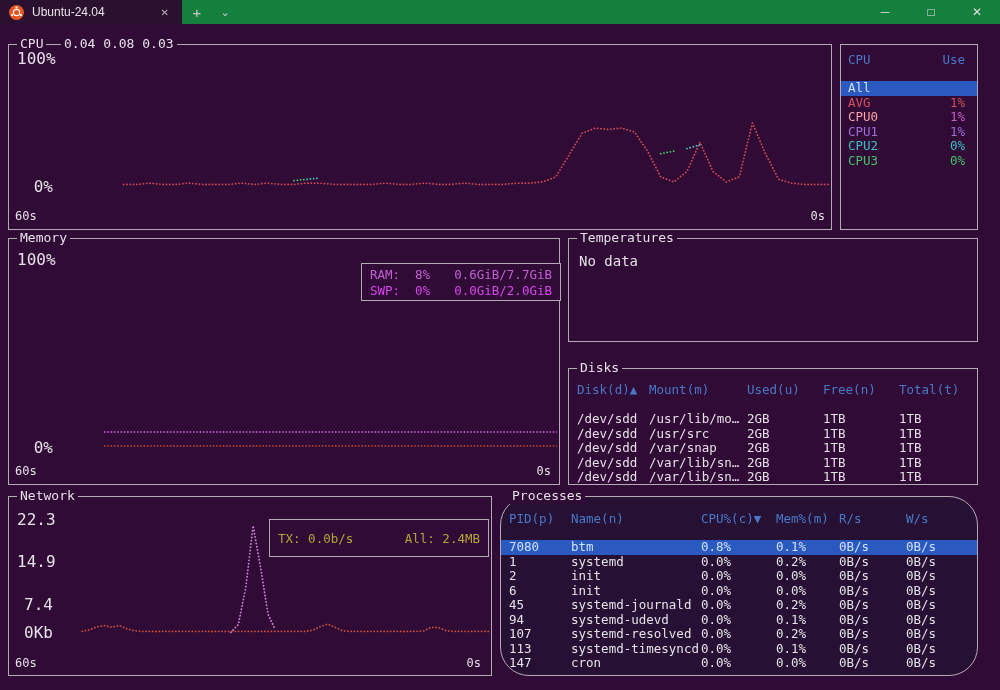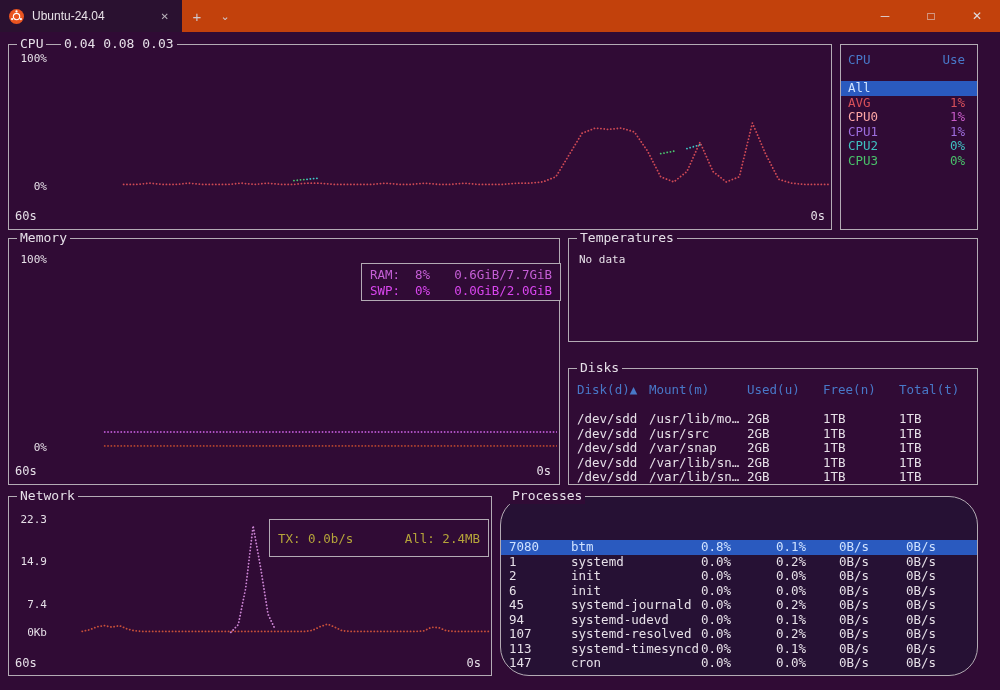--- a/index.html
+++ b/index.html
@@ -1,39 +1,39 @@
 <!DOCTYPE html>
 <html><head>
 <meta charset="utf-8">
 <style>
   * { box-sizing: border-box; margin: 0; padding: 0; }
   html,body { width:1000px; height:690px; }
   body { background:#300b35; overflow:hidden; position:relative; }
 
   
-  .titlebar { position:absolute; top:0; left:0; right:0; height:32px; background:#c2410c;
+  .titlebar { position:absolute; top:0; left:0; right:0; height:24px; background:#15803d;
               display:flex; align-items:stretch; font-family:"Liberation Sans",sans-serif; }
   .tab { display:flex; align-items:center; gap:8px; width:182px; padding:0 9px;
          background:#2a1130; color:#e8e2e8; font-size:12px; }
   .tab-title { flex:1; white-space:nowrap; overflow:hidden; }
   .tab-close { color:#b9b2ba; font-size:10px; padding:2px 4px; }
   .tbtn { display:flex; align-items:center; justify-content:center; width:30px; color:#cfc8cf; font-size:15px; }
   .tbtn.drop { width:26px; font-size:11px; }
   .tb-space { flex:1; }
   .winbtn { display:flex; align-items:center; justify-content:center; width:46px; color:#e0dce0; font-size:12px; }
 
   
   .term { position:absolute; top:32px; left:0; width:1000px; height:658px; background:#300b35;
           font-family:"DejaVu Sans Mono",monospace; color:#e6e0e8; font-size:12.5px; }
 
   .panel { position:absolute; border:1px solid #b3abb4; }
   .panel.proc { background:#261134;border-radius:29px; }
   .ptitle { position:absolute; top:-9px; background:#300b35; padding:0 3px; font-size:13px;
             line-height:16px; white-space:nowrap; z-index:2; }
-  .ylab { position:absolute; left:2px; width:36px; text-align:right; font-size:11px; line-height:14px; }
+  .ylab { position:absolute; left:8px; width:36px; text-align:right; font-size:16px; line-height:14px; }
   .xlab { position:absolute; font-size:12px; line-height:14px; }
   .chart { position:absolute; }
 
   .lbox { position:absolute; border:1px solid #b3abb4; background:#300b35; padding:3px 8px;
           display:flex; flex-direction:column; justify-content:center; gap:1px; z-index:1; }
   .lrow { display:flex; font-size:12.5px; line-height:15px; white-space:pre; }
   .lrow .ll { width:46px; }
   .lrow .lp { width:40px; }
   .net-legend .lrow { justify-content:space-between; }
 
@@ -42,21 +42,21 @@
   .t-rows { position:absolute; left:0; right:0; }
   .t-row.selected { background:#2a5abf; }
   .t-row.selected .t-cell { color:#cfe2ff !important; }
   .t-cell { overflow:hidden; white-space:pre; }
 
   .disks-grid  { grid-template-columns:72px 98px 76px 76px 1fr; padding-left:8px; }
   .proc-grid   { grid-template-columns:62px 130px 75px 63px 67px 1fr; padding-left:8px; }
   .legend-grid { grid-template-columns:1fr 38px; padding:0 12px 0 7px; }
   .legend-grid .t-cell:last-child { text-align:right; }
 
-  .nodata { position:absolute; font-size:11px; }
+  .nodata { position:absolute; font-size:14px; }
 </style>
 </head>
 <body>
 
 <div class="titlebar">
   <div class="tab">
     <svg width="15" height="15" viewBox="0 0 16 16">
       <circle cx="8" cy="8" r="8" fill="#E95420"></circle>
       <circle cx="8" cy="8" r="3.4" fill="none" stroke="#ffffff" stroke-width="1.2"></circle>
       <circle cx="8" cy="2.6" r="1.2" fill="#ffffff"></circle>
@@ -169,20 +169,28 @@
     <div class="lbox net-legend" style="left:260px;top:22px;width:220px;height:38px">
       <div class="lrow" style="color: rgb(181, 164, 58);">
         <span>TX: 0.0b/s</span>
         <span>All: 2.4MB</span>
       </div>
     </div>
   </div>
 
   <div class="panel proc" style="left:500px;top:464px;width:478px;height:180px">
     <span class="ptitle" style="left:8px">Processes</span>
+    <div class="t-head proc-grid" style="top:15px">
+      <span class="t-cell">PID(p)</span>
+      <span class="t-cell">Name(n)</span>
+      <span class="t-cell">CPU%(c)▼</span>
+      <span class="t-cell">Mem%(m)</span>
+      <span class="t-cell">R/s</span>
+      <span class="t-cell">W/s</span>
+    </div>
     <div class="t-rows" style="top:43px">
         <div class="t-row proc-grid selected"><span class="t-cell col-pid">7080</span><span class="t-cell col-name">btm</span><span class="t-cell col-cpu">0.8%</span><span class="t-cell col-mem">0.1%</span><span class="t-cell col-rs">0B/s</span><span class="t-cell col-ws">0B/s</span></div>
         <div class="t-row proc-grid"><span class="t-cell col-pid">1</span><span class="t-cell col-name">systemd</span><span class="t-cell col-cpu">0.0%</span><span class="t-cell col-mem">0.2%</span><span class="t-cell col-rs">0B/s</span><span class="t-cell col-ws">0B/s</span></div>
         <div class="t-row proc-grid"><span class="t-cell col-pid">2</span><span class="t-cell col-name">init</span><span class="t-cell col-cpu">0.0%</span><span class="t-cell col-mem">0.0%</span><span class="t-cell col-rs">0B/s</span><span class="t-cell col-ws">0B/s</span></div>
         <div class="t-row proc-grid"><span class="t-cell col-pid">6</span><span class="t-cell col-name">init</span><span class="t-cell col-cpu">0.0%</span><span class="t-cell col-mem">0.0%</span><span class="t-cell col-rs">0B/s</span><span class="t-cell col-ws">0B/s</span></div>
         <div class="t-row proc-grid"><span class="t-cell col-pid">45</span><span class="t-cell col-name">systemd-journald</span><span class="t-cell col-cpu">0.0%</span><span class="t-cell col-mem">0.2%</span><span class="t-cell col-rs">0B/s</span><span class="t-cell col-ws">0B/s</span></div>
         <div class="t-row proc-grid"><span class="t-cell col-pid">94</span><span class="t-cell col-name">systemd-udevd</span><span class="t-cell col-cpu">0.0%</span><span class="t-cell col-mem">0.1%</span><span class="t-cell col-rs">0B/s</span><span class="t-cell col-ws">0B/s</span></div>
         <div class="t-row proc-grid"><span class="t-cell col-pid">107</span><span class="t-cell col-name">systemd-resolved</span><span class="t-cell col-cpu">0.0%</span><span class="t-cell col-mem">0.2%</span><span class="t-cell col-rs">0B/s</span><span class="t-cell col-ws">0B/s</span></div>
         <div class="t-row proc-grid"><span class="t-cell col-pid">113</span><span class="t-cell col-name">systemd-timesyncd</span><span class="t-cell col-cpu">0.0%</span><span class="t-cell col-mem">0.1%</span><span class="t-cell col-rs">0B/s</span><span class="t-cell col-ws">0B/s</span></div>
         <div class="t-row proc-grid"><span class="t-cell col-pid">147</span><span class="t-cell col-name">cron</span><span class="t-cell col-cpu">0.0%</span><span class="t-cell col-mem">0.0%</span><span class="t-cell col-rs">0B/s</span><span class="t-cell col-ws">0B/s</span></div>

